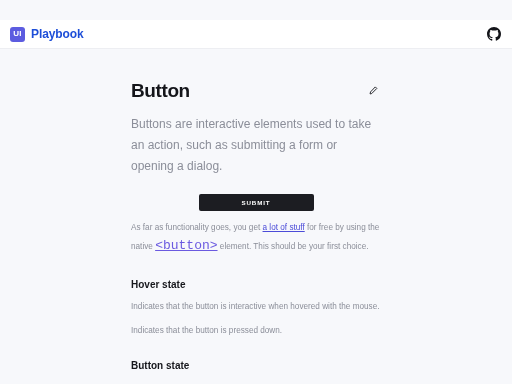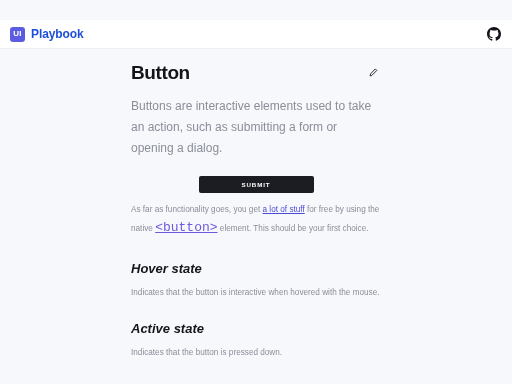--- a/index.html
+++ b/index.html
@@ -42,21 +42,21 @@
   }
   .gh-icon { display: flex; align-items: center; color: #14151a; }
 
   
   .page { height: 355px; overflow: hidden; }
   .col { width: 250px; margin: 0 auto; padding-top: 9px; }
 
   
   .title-row {
     display: flex; align-items: center; justify-content: space-between;
-    margin-top: 4px;
+    margin-top: 22px;
   }
   h1 {
     font-size: 19px;
     font-weight: 700;
     color: #14151a;
     letter-spacing: -.4px;
     line-height: 1.2;
   }
   .edit-btn {
     width: 16px; height: 16px;
@@ -91,24 +91,23 @@
   
   h2 {
     margin-top: 26px;
     font-size: 12.5px;
     font-weight: 700;
     color: #14151a;
     letter-spacing: -.25px;
   }
   h3 {
     margin-top: 21px;
-    font-size: 13px;
+    font-size: 10px;
     font-weight: 700;
     color: #16171c;
-    font-style: italic;
   }
   p.body {
     margin-top: 10px;
     font-size: 8.2px;
     line-height: 1.75;
     color: #8b8e99;
   }
   a.inline-link {
     color: #4b4bd8;
     font-weight: 400;
@@ -152,19 +151,18 @@
 
     <div class="btn-wrap">
       <button class="submit-btn">SUBMIT</button>
     </div>
 
     <p class="body"><span>As far as functionality goes, you get </span><a class="inline-link">a lot of stuff</a><span> for free by using the native </span><code class="inline-code">&lt;button&gt;</code><span> element. This should be your first choice.</span></p>
 
     <h3>Hover state</h3>
     <p class="body">Indicates that the button is interactive when hovered with the mouse.</p>
 
-    <h3>Active state</h3>
     <p class="body">Indicates that the button is pressed down.</p>
 
     <h3>Button state</h3>
 
   </div>
 </div>
 
 </body></html>

